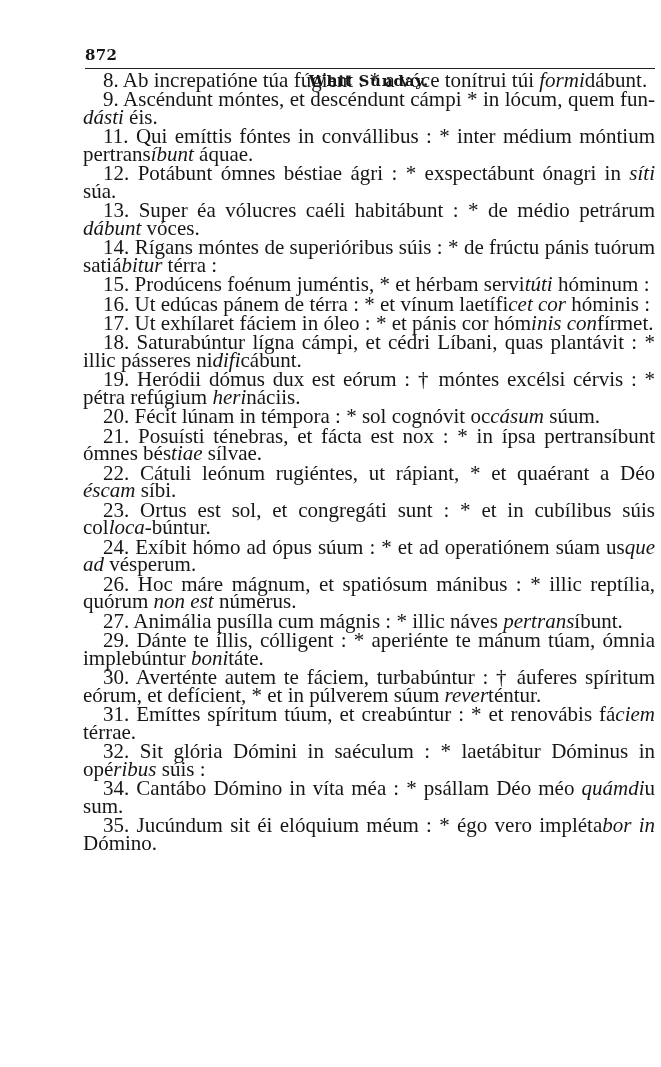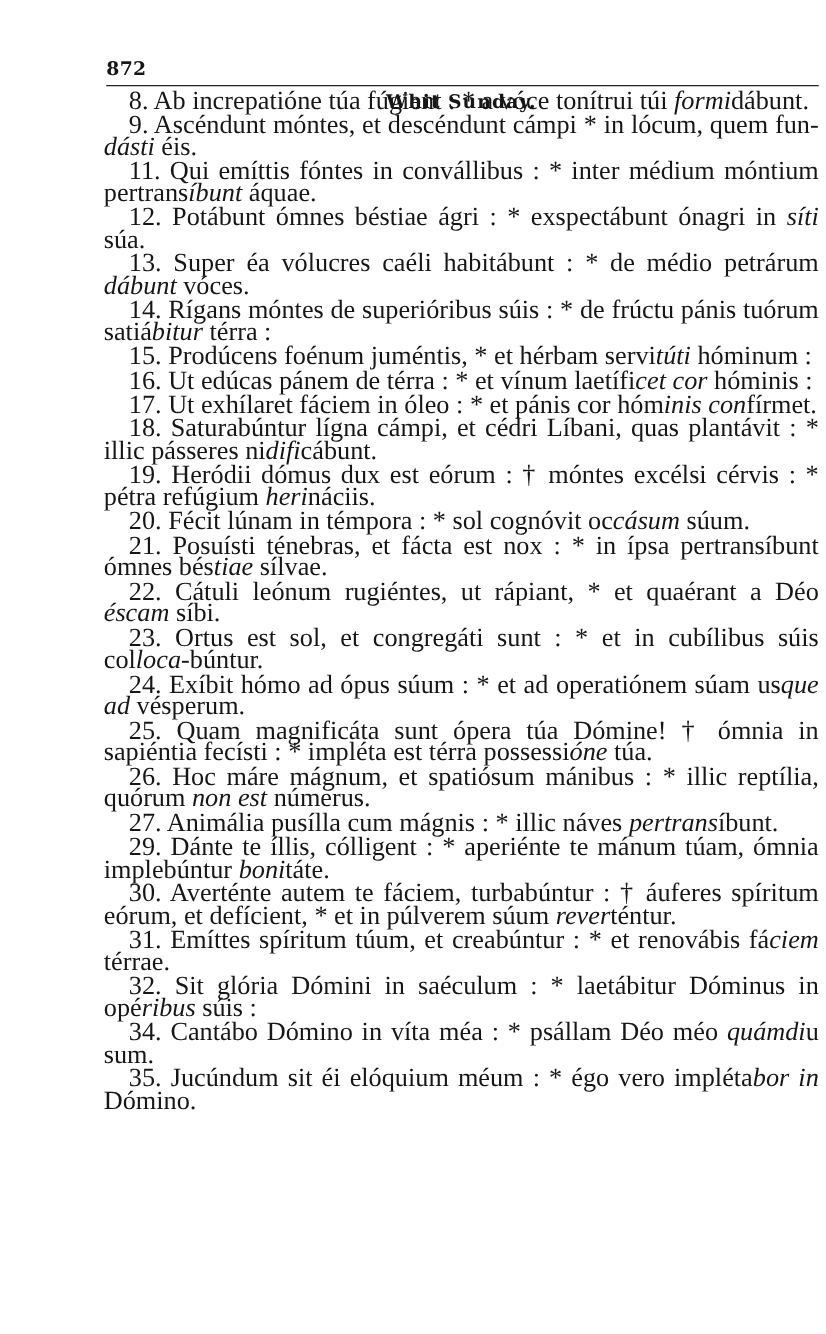--- a/index.html
+++ b/index.html
@@ -33,21 +33,20 @@
     <p class="verse"><span class="num">15.</span> <span>Prodúcens foénum juméntis, * et hérbam servi</span><i>túti</i><span> hóminum :</span></p>
     <p class="verse"><span class="num">16.</span> <span>Ut edúcas pánem de térra : * et vínum laetífi</span><i>cet cor</i><span> hóminis :</span></p>
     <p class="verse"><span class="num">17.</span> <span>Ut exhílaret fáciem in óleo : * et pánis cor hóm</span><i>inis con</i><span>fírmet.</span></p>
     <p class="verse"><span class="num">18.</span> <span>Saturabúntur lígna cámpi, et cédri Líbani, quas plantávit : * illic pásseres ni</span><i>difi</i><span>cábunt.</span></p>
     <p class="verse"><span class="num">19.</span> <span>Heródii dómus dux est eórum : † móntes excélsi cérvis : * pétra refúgium </span><i>heri</i><span>náciis.</span></p>
     <p class="verse"><span class="num">20.</span> <span>Fécit lúnam in témpora : * sol cognóvit oc</span><i>cásum</i><span> súum.</span></p>
     <p class="verse"><span class="num">21.</span> <span>Posuísti ténebras, et fácta est nox : * in ípsa pertransíbunt ómnes bés</span><i>tiae</i><span> sílvae.</span></p>
     <p class="verse"><span class="num">22.</span> <span>Cátuli leónum rugiéntes, ut rápiant, * et quaérant a Déo </span><i>éscam</i><span> síbi.</span></p>
     <p class="verse"><span class="num">23.</span> <span>Ortus est sol, et congregáti sunt : * et in cubílibus súis col</span><i>loca-</i><span>búntur.</span></p>
     <p class="verse"><span class="num">24.</span> <span>Exíbit hómo ad ópus súum : * et ad operatiónem súam us</span><i>que ad</i><span> vésperum.</span></p>
-    <p class="verse"><span class="num">25.</span> <span>Quam magnificáta sunt ópera túa Dómine! † ómnia in sapiéntia fecísti : * impléta est térra possessi</span><i>óne</i><span> túa.</span></p>
     <p class="verse"><span class="num">26.</span> <span>Hoc máre mágnum, et spatiósum mánibus : * illic reptília, quórum </span><i>non est</i><span> númerus.</span></p>
     <p class="verse"><span class="num">27.</span> <span>Animália pusílla cum mágnis : * illic náves </span><i>pertrans</i><span>íbunt.</span></p>
     <p class="verse"><span class="num">29.</span> <span>Dánte te íllis, cólligent : * aperiénte te mánum túam, ómnia implebúntur </span><i>boni</i><span>táte.</span></p>
     <p class="verse"><span class="num">30.</span> <span>Averténte autem te fáciem, turbabúntur : † áuferes spíritum eórum, et defícient, * et in púlverem súum </span><i>rever</i><span>téntur.</span></p>
     <p class="verse"><span class="num">31.</span> <span>Emíttes spíritum túum, et creabúntur : * et renovábis fá</span><i>ciem</i><span> térrae.</span></p>
     <p class="verse"><span class="num">32.</span> <span>Sit glória Dómini in saéculum : * laetábitur Dóminus in opé</span><i>ribus</i><span> súis :</span></p>
     <p class="verse"><span class="num">34.</span> <span>Cantábo Dómino in víta méa : * psállam Déo méo </span><i>quámdi</i><span>u sum.</span></p>
     <p class="verse"><span class="num">35.</span> <span>Jucúndum sit éi elóquium méum : * égo vero impléta</span><i>bor in</i><span> Dómino.</span></p>
   </div>
 </div>

